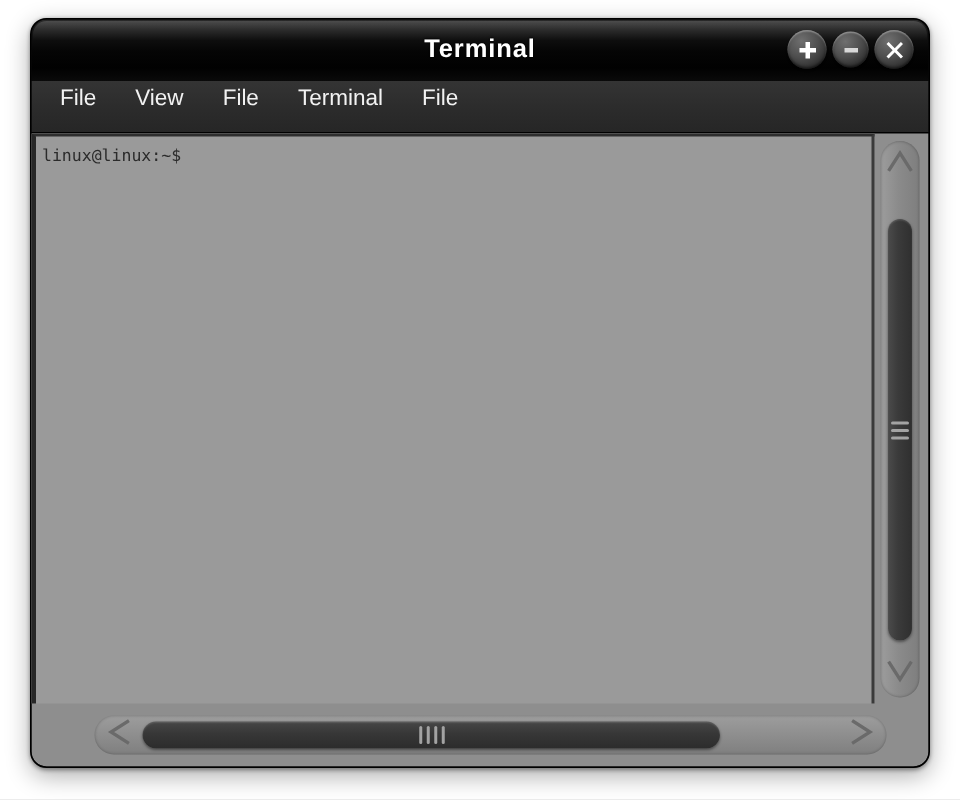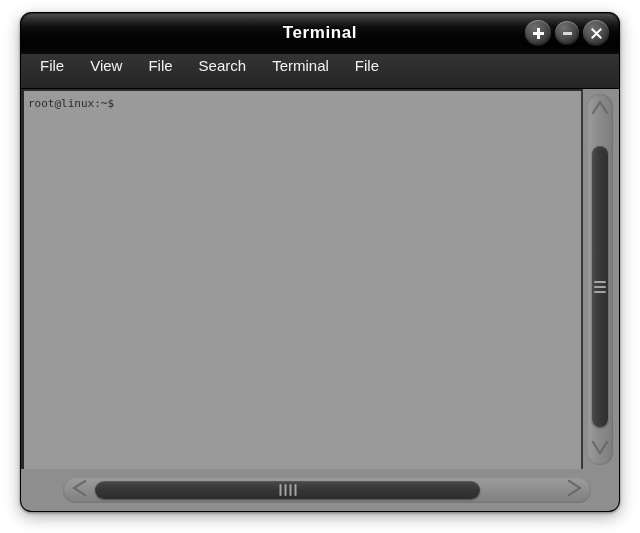--- a/index.html
+++ b/index.html
@@ -295,29 +295,28 @@
           </span>
         </div>
 
       </div>
     </div>
 
     <div class="menubar">
       <div class="menu-item">File</div>
       <div class="menu-item">View</div>
       <div class="menu-item">File</div>
-      <div class="menu-item">Search</div>
       <div class="menu-item">Terminal</div>
       <div class="menu-item">File</div>
     </div>
 
     <div class="win-body">
 
       <div class="term-frame">
-        <div class="term-text">root@linux:~$</div>
+        <div class="term-text">linux@linux:~$</div>
       </div>
 
       <div class="vsb">
         <div class="vsb-arrow up">
           <span>
             <svg width="18" height="16" viewBox="0 0 18 16">
               <path d="M2 14 L9 3 L16 14" fill="none" stroke="#6a6a6a" stroke-width="2.2" stroke-linecap="square"></path>
             </svg>
           </span>
         </div>

